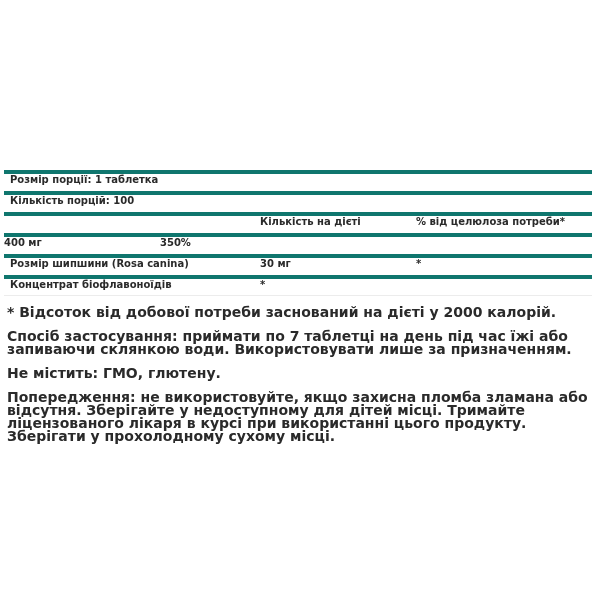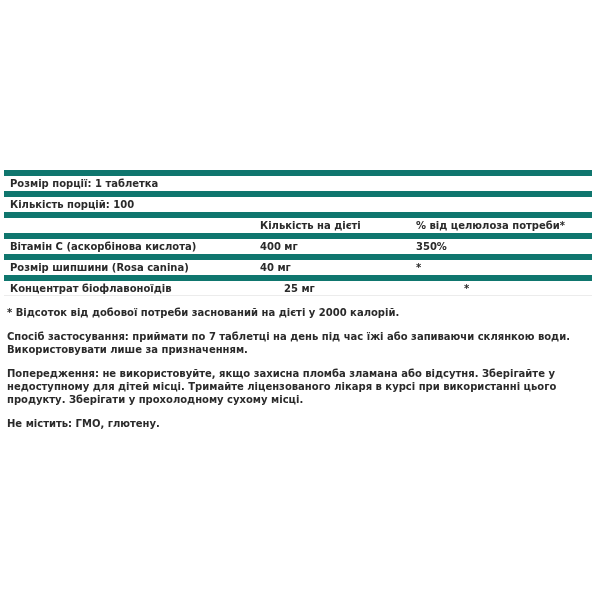--- a/index.html
+++ b/index.html
@@ -20,77 +20,73 @@
     .facts {
       position: absolute;
       left: 4px;
       top: 170px;
       width: 588px;
       border-collapse: collapse;
     }
     .row {
       display: flex;
       height: 21px;
-      align-items: center;
-      border-top: 6px solid #0f766e;
+      border-top: 4px solid #0f766e;
       box-sizing: border-box;
     }
     .row.last {
       border-bottom: 1px solid #ececec;
-      gap: 24px;
     }
     .cell {
       white-space: nowrap;
       overflow: hidden;
     }
     .c1 { width: 256px; padding-left: 6px; box-sizing: border-box; }
     .c2 { width: 156px; }
     .c3 { flex: 1; }
     .notes {
       position: absolute;
       left: 7px;
       top: 306px;
       width: 586px;
     }
     .note {
       margin: 0 0 11px 0;
       line-height: 13px;
-      font-size: 10px;
+      font-size: 14px;
     }
   </style>
 </head>
 <body>
 
 <div class="facts">
   <div class="row">
     <span class="cell c1" style="width:auto">Розмір порції: 1 таблетка</span>
   </div>
   <div class="row">
     <span class="cell c1" style="width:auto">Кількість порцій: 100</span>
   </div>
   <div class="row">
     <span class="cell c1"></span>
     <span class="cell c2">Кількість на дієті</span>
     <span class="cell c3">% від целюлоза потреби*</span>
   </div>
   <div class="row">
-    <span class="cell c1">Вітамін С (аскорбінова кислота)</span>
     <span class="cell c2">400 мг</span>
     <span class="cell c3">350%</span>
   </div>
   <div class="row">
     <span class="cell c1">Розмір шипшини (Rosa canina)</span>
-    <span class="cell c2">40 мг</span>
+    <span class="cell c2">30 мг</span>
     <span class="cell c3">*</span>
   </div>
   <div class="row last">
     <span class="cell c1">Концентрат біофлавоноїдів</span>
-    <span class="cell c2">25 мг</span>
     <span class="cell c3">*</span>
   </div>
 </div>
 
 <div class="notes">
   <p class="note">* Відсоток від добової потреби заснований на дієті у 2000 калорій.</p>
   <p class="note">Спосіб застосування: приймати по 7 таблетці на день під час їжі або запиваючи склянкою води.   Використовувати лише за призначенням.</p>
+  <p class="note">Не містить: ГМО, глютену.</p>
   <p class="note">Попередження: не використовуйте, якщо захисна пломба зламана або відсутня. Зберігайте у недоступному для дітей місці. Тримайте ліцензованого лікаря в курсі при використанні цього продукту. Зберігати у прохолодному сухому місці.</p>
-  <p class="note">Не містить: ГМО, глютену.</p>
 </div>
 
 </body></html>

